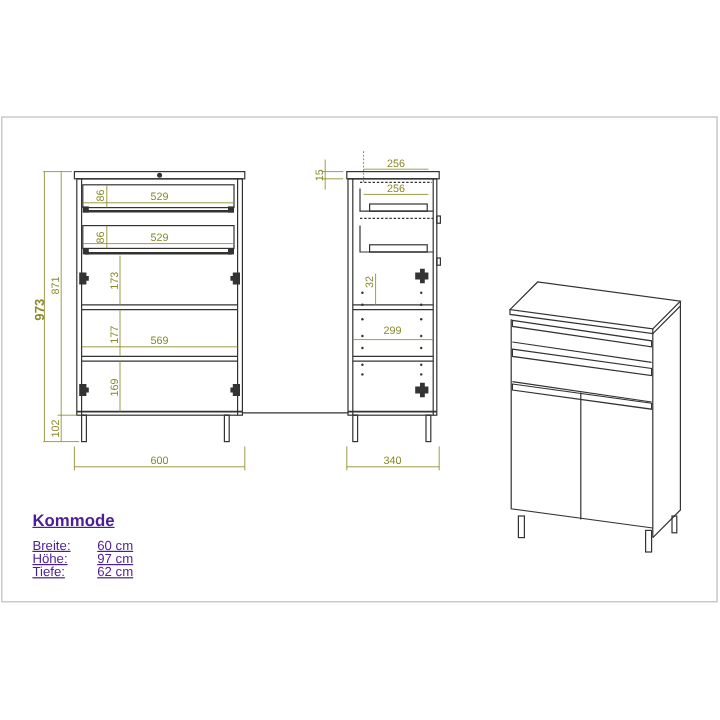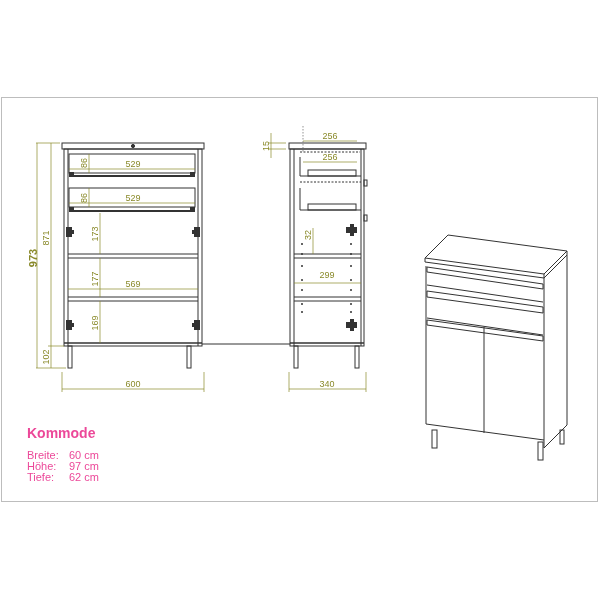--- a/index.html
+++ b/index.html
@@ -1,22 +1,22 @@
 <!DOCTYPE html>
 <html><head>
 <meta charset="utf-8">
 <style>
   html, body { margin:0; padding:0; background:#ffffff; }
   body { width:600px; height:600px; position:relative; overflow:hidden; font-family:"Liberation Sans", sans-serif; }
   #frame { position:absolute; left:1px; top:97px; width:597px; height:405px; border:1px solid #bdbdbd; box-sizing:border-box; }
   svg { position:absolute; left:0; top:0; }
   .dimtxt { font-family:"Liberation Sans", sans-serif; font-size:9px; fill:#8a8a2a; }
-  .info { position:absolute; left:27px; top:425px; color:#ec4899; }
+  .info { position:absolute; left:27px; top:425px; color:#4c1d95;text-decoration:underline; }
   .info .title { font-size:14px; font-weight:bold; margin-bottom:9px; }
-  .info .row { font-size:11px; line-height:11px; display:flex; }
+  .info .row { font-size:11px; line-height:11px; display:flex;gap:12px; }
   .info .row .k { width:42px; }
   .info .row .v { width:40px; text-align:left; }
 </style>
 </head>
 <body>
 
 <div id="frame"></div>
 
 <svg width="600" height="600" viewBox="0 0 600 600">
 

